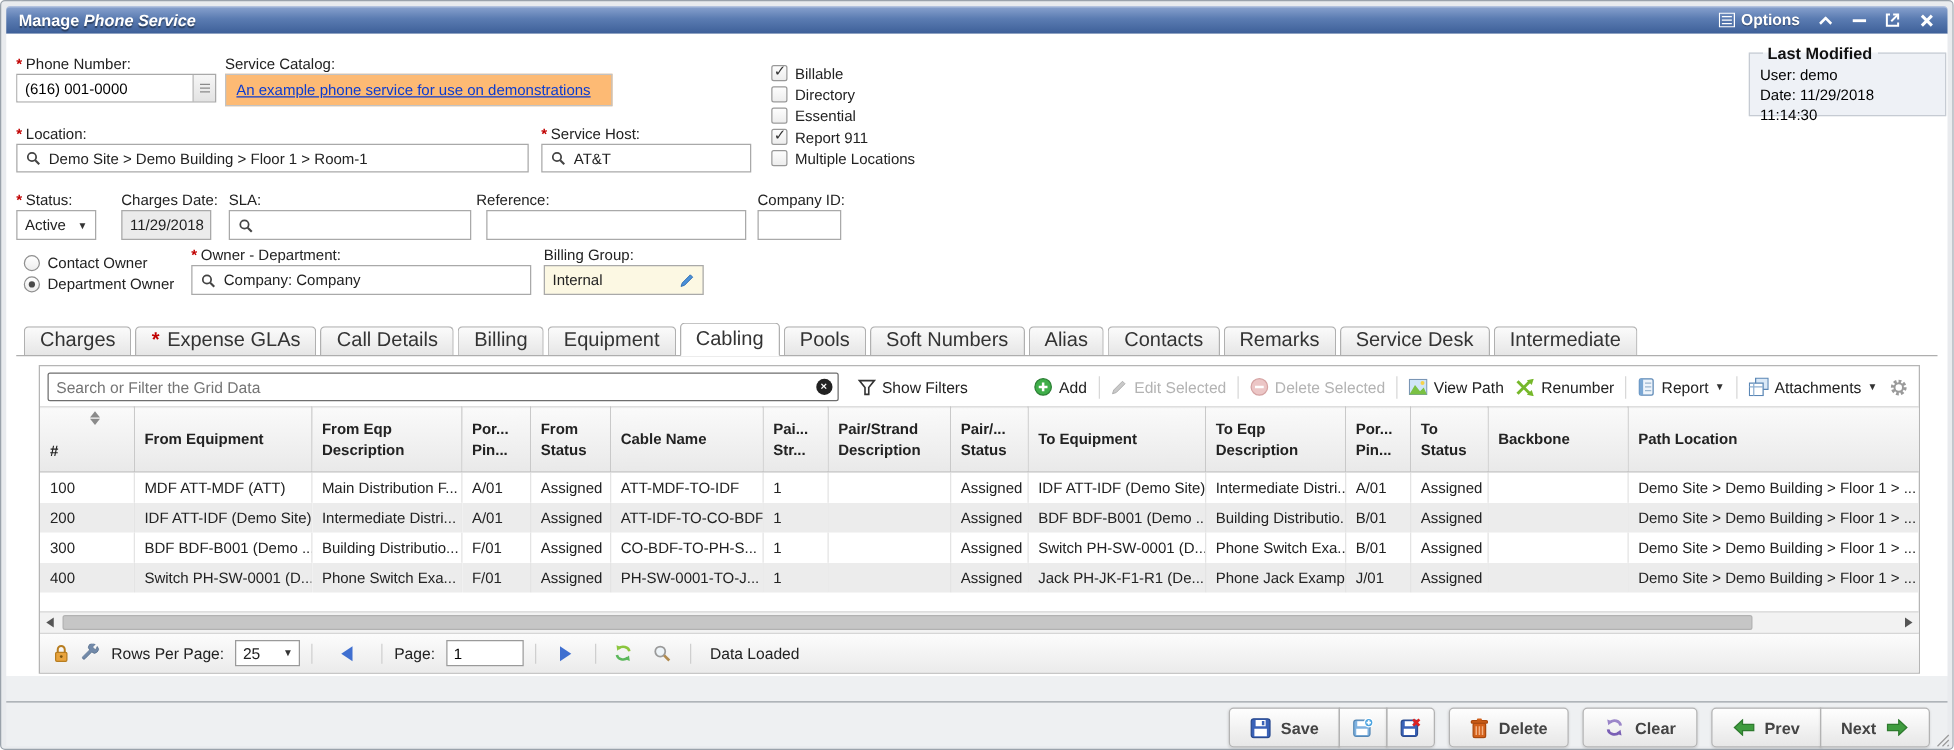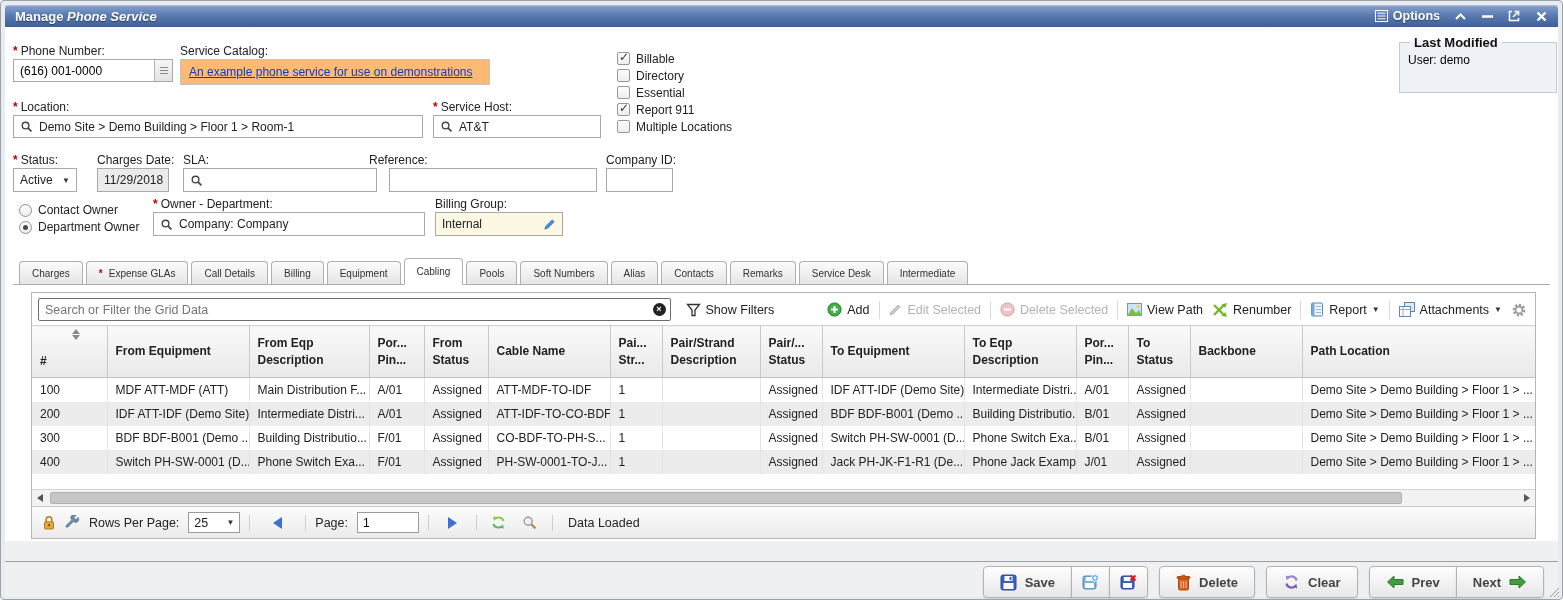--- a/index.html
+++ b/index.html
@@ -41,21 +41,21 @@
   .radio { width:13px; height:13px; border:1px solid #8f8f8f; border-radius:50%; background:linear-gradient(#fff,#ededed); position:relative; }
   .radio.sel::after { content:""; position:absolute; left:3px; top:3px; width:5px; height:5px; border-radius:50%; background:#4a4a4a; }
   .radrow { position:absolute; display:flex; align-items:center; gap:6px; cursor:pointer; }
   .select { position:absolute; height:24px; border:1px solid #a9a9a9; background:#fff; display:flex; align-items:center; justify-content:space-between; padding:0 6px; cursor:pointer; }
   .caret { font-size:8px; color:#333; }
   .ro { background:#ebebeb; display:flex; align-items:center; }
   .billing { position:absolute; left:430px; top:185px; width:128px; height:24px; border:1px solid #a9a9a9; background:#fcf8e3; display:flex; align-items:center; justify-content:space-between; padding:0 6px; }
 
   
   .tabstrip { position:absolute; left:8px; right:8px; top:230px; height:28px; display:flex; align-items:flex-end; gap:3px; border-bottom:1px solid #aeaeae; padding-left:6px; }
-  .tab { height:23px; padding:0 12px; display:flex; align-items:center; gap:3px; border:1px solid #b0b0b0; border-bottom:none; border-radius:4px 4px 0 0; background:linear-gradient(#fbfbfb,#e6e6e6); font-size:10px; color:#333; cursor:pointer; white-space:nowrap; }
+  .tab { height:23px; padding:0 12px; display:flex; align-items:center; gap:3px; border:1px solid #b0b0b0; border-bottom:none; border-radius:4px 4px 0 0; background:linear-gradient(#fbfbfb,#e6e6e6); font-size:16px; color:#333; cursor:pointer; white-space:nowrap; }
   .tab.active { height:27px; margin-bottom:-1px; background:#fff; border-bottom:1px solid #fff; z-index:3; }
 
   
   .panel { position:absolute; left:26px; top:265px; width:1505px; height:247px; border:1px solid #b5b5b5; background:#fff; display:flex; flex-direction:column; }
   .gtoolbar { display:flex; align-items:center; padding:5px 8px 4px 6px; gap:9px; }
   .search-wrap { position:relative; width:748px; }
   .search-wrap input { width:100%; height:23px; border:1px solid #6e6e6e; border-radius:2px; font-family:inherit; font-size:12.5px; padding:0 26px 0 6px; color:#555; }
   .clear-btn { position:absolute; right:5px; top:5px; width:13px; height:13px; border-radius:50%; background:#222; color:#fff; font-size:9px; font-weight:bold; display:flex; align-items:center; justify-content:center; cursor:pointer; line-height:1; }
   .tb-item { display:flex; align-items:center; gap:5px; font-size:12.5px; color:#222; cursor:pointer; white-space:nowrap; }
   .tb-item.disabled { color:#b3b3b3; cursor:default; }
@@ -184,20 +184,21 @@
         </div>
       <div class="cbrow">
           <span class="cb"></span>
           <span>Multiple Locations</span>
         </div>
     </div>
 
     <fieldset class="lastmod">
       <legend>Last Modified</legend>
       <div class="lm-line">User: demo</div>
+      <div class="lm-line">Date: 11/29/2018 11:14:30</div>
     </fieldset>
 
     <div class="lbl" style="left:8px; top:73px;"><span class="req">*</span><span>Location:</span></div>
     <div class="lookup" style="left:8px; top:88px; width:410px;">
       <svg class="icon" width="13" height="13" viewBox="0 0 14 14">
           <circle cx="6" cy="6" r="3.6" fill="none" stroke="#444" stroke-width="1.5"></circle>
           <line x1="8.8" y1="8.8" x2="12.3" y2="12.3" stroke="#444" stroke-width="1.8"></line>
         </svg>
       <span>Demo Site &gt; Demo Building &gt; Floor 1 &gt; Room-1</span>
     </div>
@@ -222,21 +223,21 @@
 
     <div class="lbl" style="left:178px; top:126px;">SLA:</div>
     <div class="lookup" style="left:178px; top:141px; width:194px; height:24px;">
       <svg class="icon" width="13" height="13" viewBox="0 0 14 14">
           <circle cx="6" cy="6" r="3.6" fill="none" stroke="#444" stroke-width="1.5"></circle>
           <line x1="8.8" y1="8.8" x2="12.3" y2="12.3" stroke="#444" stroke-width="1.8"></line>
         </svg>
       <span></span>
     </div>
 
-    <div class="lbl" style="left:364px; top:126px;">Reference:</div>
+    <div class="lbl" style="left:376px; top:126px;">Reference:</div>
     <input class="txt" style="left: 384px; top: 141px; width: 208px; height: 24px;" value="">
 
     <div class="lbl" style="left:601px; top:126px;">Company ID:</div>
     <input class="txt" style="left: 601px; top: 141px; width: 67px; height: 24px;" value="">
 
     <div class="radrow" style="left:14px; top:176px;">
       <span class="radio"></span>
       <span>Contact Owner</span>
     </div>
     <div class="radrow" style="left:14px; top:193px;">

